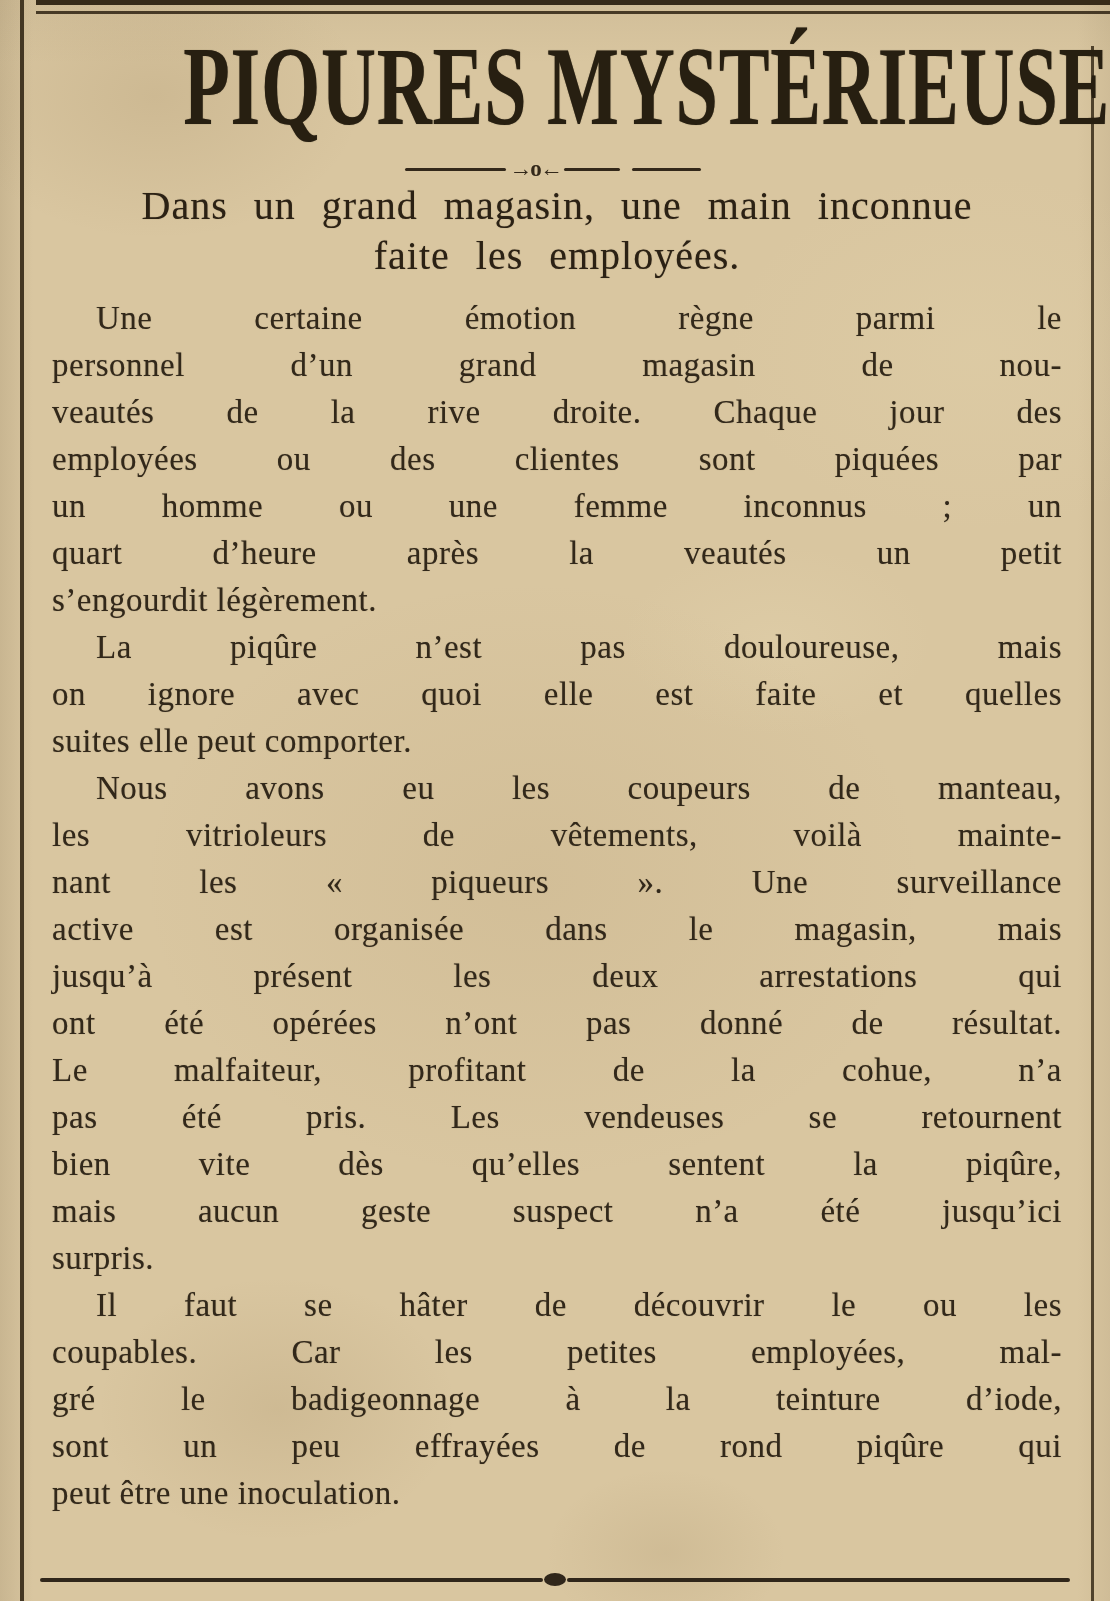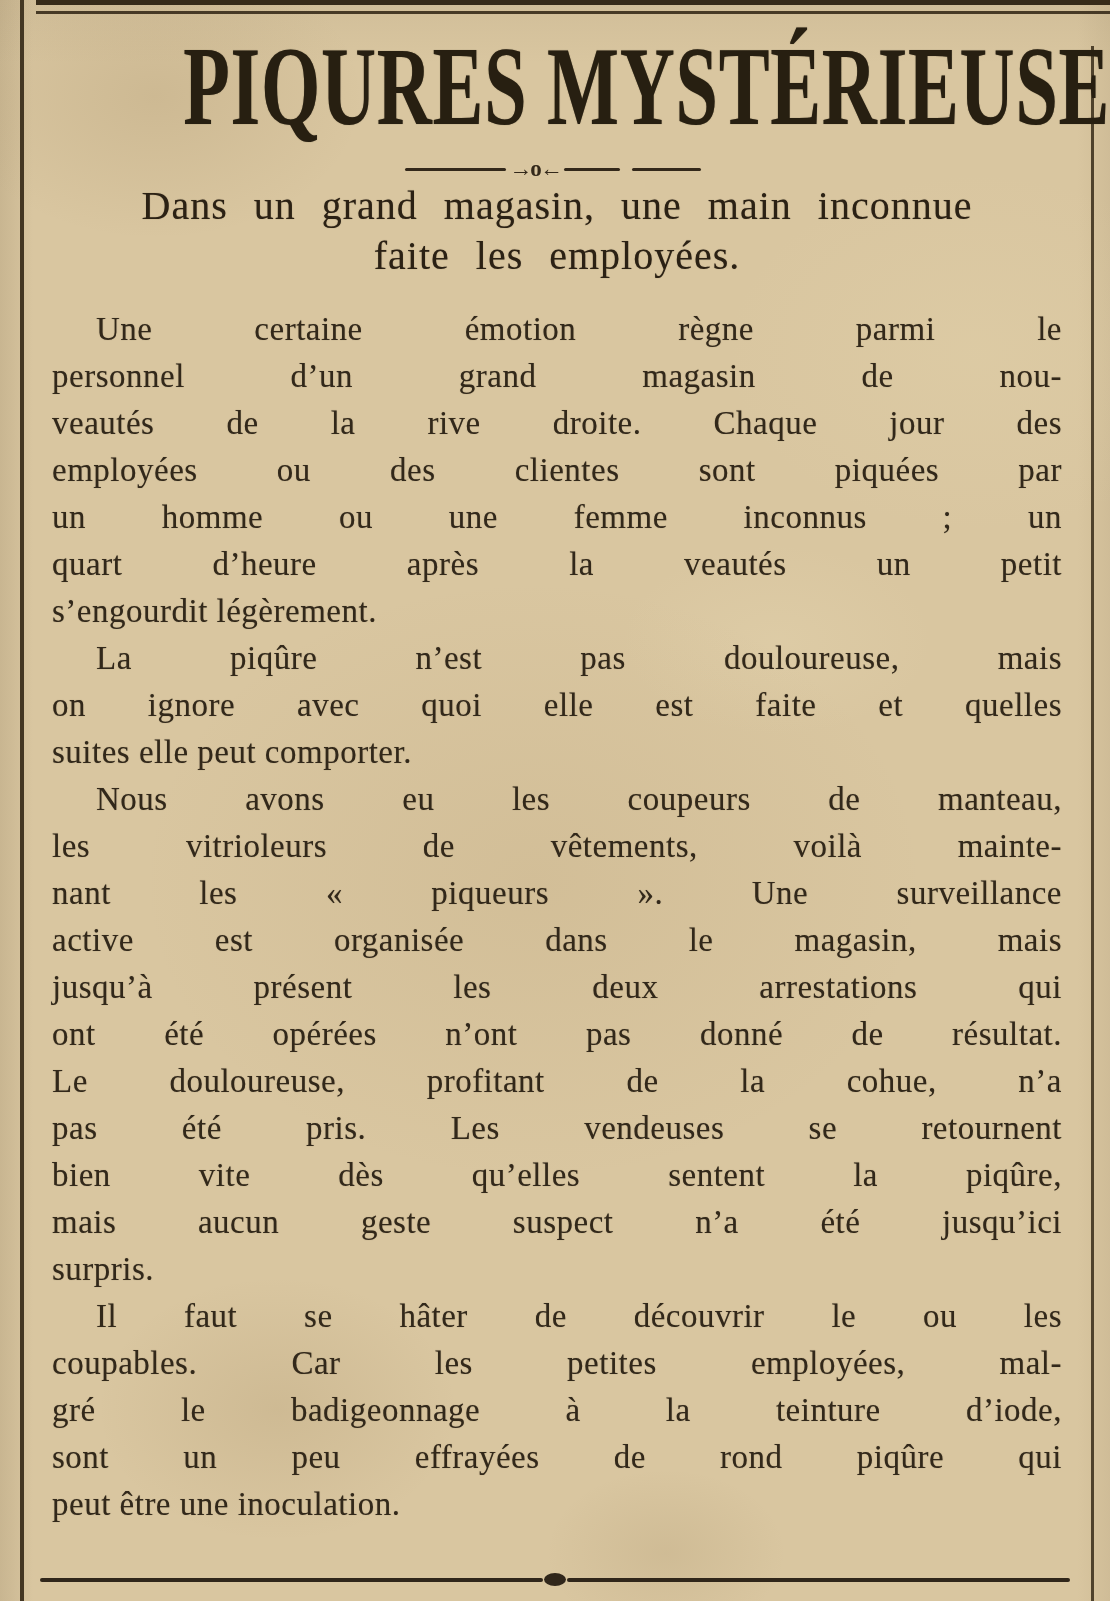--- a/index.html
+++ b/index.html
@@ -73,21 +73,21 @@
     font-size: 40px;
     line-height: 50px;
     letter-spacing: 1px;
     word-spacing: 15px;
     color: #2b2114;
     text-shadow: 0 0 1px rgba(43, 33, 20, .4);
   }
 
   .body-col {
     position: absolute;
-    top: 306px; left: 0; width: 100%;
+    top: 295px; left: 0; width: 100%;
     font-size: 33px;
     line-height: 47px;
     letter-spacing: .5px;
     color: #32281a;
     text-shadow: 0 0 1px rgba(50, 40, 26, .35);
   }
   .para .line { text-align: justify; text-align-last: justify; }
   .para .line.first { text-indent: 44px; }
   .para .line.last { text-align-last: left; }
 
@@ -142,21 +142,21 @@
           <div class="line">on ignore avec quoi elle est faite et quelles</div>
           <div class="line last">suites elle peut comporter.</div>
         </div>
         <div class="para">
           <div class="line first">Nous avons eu les coupeurs de manteau,</div>
           <div class="line">les vitrioleurs de vêtements, voilà mainte-</div>
           <div class="line">nant les « piqueurs ». Une surveillance</div>
           <div class="line">active est organisée dans le magasin, mais</div>
           <div class="line">jusqu’à présent les deux arrestations qui</div>
           <div class="line">ont été opérées n’ont pas donné de résultat.</div>
-          <div class="line">Le douloureuse, profitant de la cohue, n’a</div>
+          <div class="line">Le malfaiteur, profitant de la cohue, n’a</div>
           <div class="line">pas été pris. Les vendeuses se retournent</div>
           <div class="line">bien vite dès qu’elles sentent la piqûre,</div>
           <div class="line">mais aucun geste suspect n’a été jusqu’ici</div>
           <div class="line last">surpris.</div>
         </div>
         <div class="para">
           <div class="line first">Il faut se hâter de découvrir le ou les</div>
           <div class="line">coupables. Car les petites employées, mal-</div>
           <div class="line">gré le badigeonnage à la teinture d’iode,</div>
           <div class="line">sont un peu effrayées de rond piqûre qui</div>

